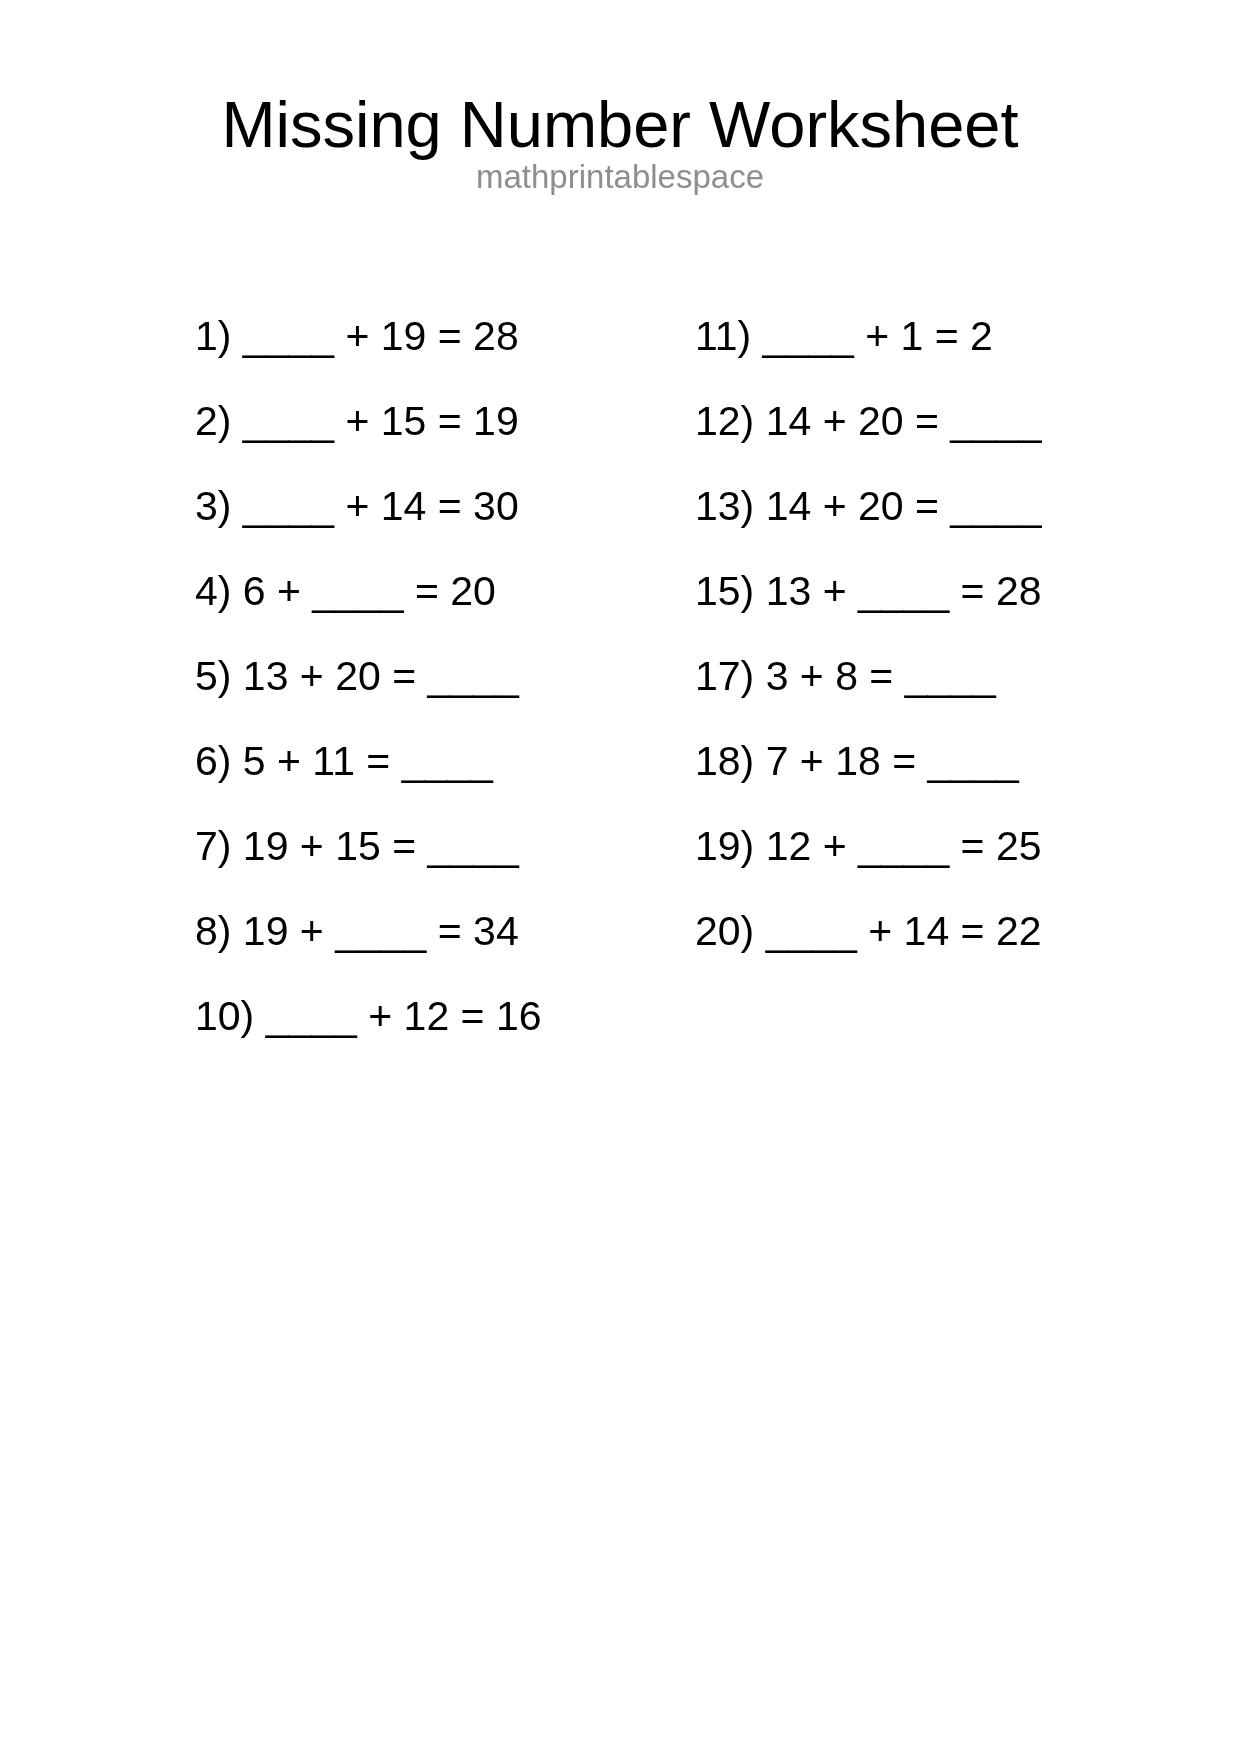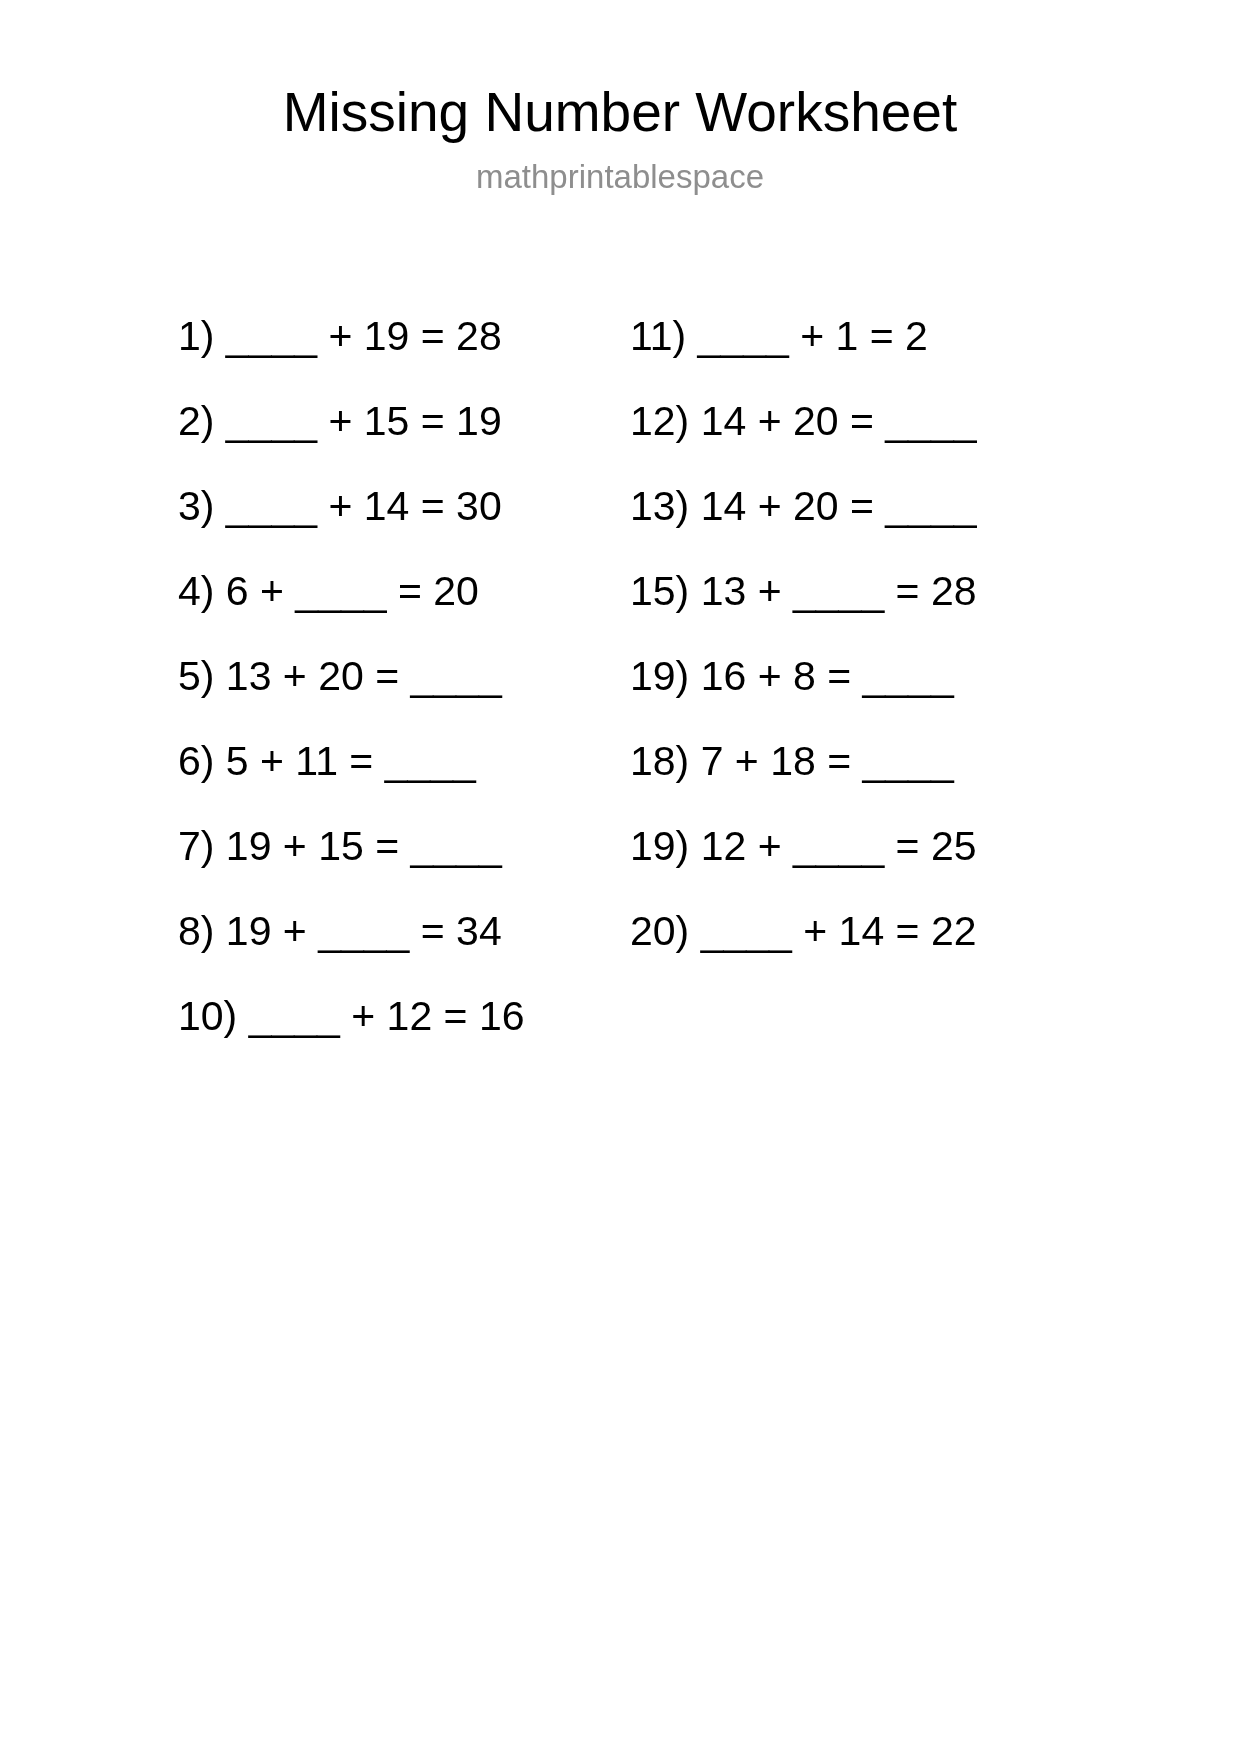--- a/index.html
+++ b/index.html
@@ -7,44 +7,45 @@
     width: 1240px;
     height: 1754px;
     background: var(--background, #ffffff);
     color: var(--text, #000000);
     font-family: "Liberation Sans", sans-serif;
     position: relative;
     overflow: hidden;
   }
   .page-title {
     position: absolute;
-    top: 85px;
+    top: 92px;
     left: 0;
     width: 100%;
     text-align: center;
-    font-size: 55px;
+    font-size: 65px;
     font-weight: 400;
     line-height: 1;
     margin: 0;
   }
   .page-subtitle {
     position: absolute;
     top: 160px;
     left: 0;
     width: 100%;
     text-align: center;
     font-size: 33px;
     line-height: 1;
     color: var(--subtitle, #8e8e8e);
   }
   .problems {
     position: absolute;
     top: 294px;
-    left: 178px;
+    left: 195px;
     display: flex;
+    gap: 48px;
   }
   .problems-col {
     display: flex;
     flex-direction: column;
     width: 452px;
   }
   .problems-col.right { width: auto; }
   .problem-row {
     height: 85px;
     display: flex;
@@ -75,20 +76,20 @@
       <div class="problem-row">7) 19 + 15 = ____</div>
       <div class="problem-row">8) 19 + ____ = 34</div>
       <div class="problem-row">10) ____ + 12 = 16</div>
     </div>
 
     <div class="problems-col right">
       <div class="problem-row">11) ____ + 1 = 2</div>
       <div class="problem-row">12) 14 + 20 = ____</div>
       <div class="problem-row">13) 14 + 20 = ____</div>
       <div class="problem-row">15) 13 + ____ = 28</div>
-      <div class="problem-row">19) 16 + 8 = ____</div>
+      <div class="problem-row">17) 3 + 8 = ____</div>
       <div class="problem-row">18) 7 + 18 = ____</div>
       <div class="problem-row">19) 12 + ____ = 25</div>
       <div class="problem-row">20) ____ + 14 = 22</div>
     </div>
 
   </div>
 </div>
 
 </body></html>

